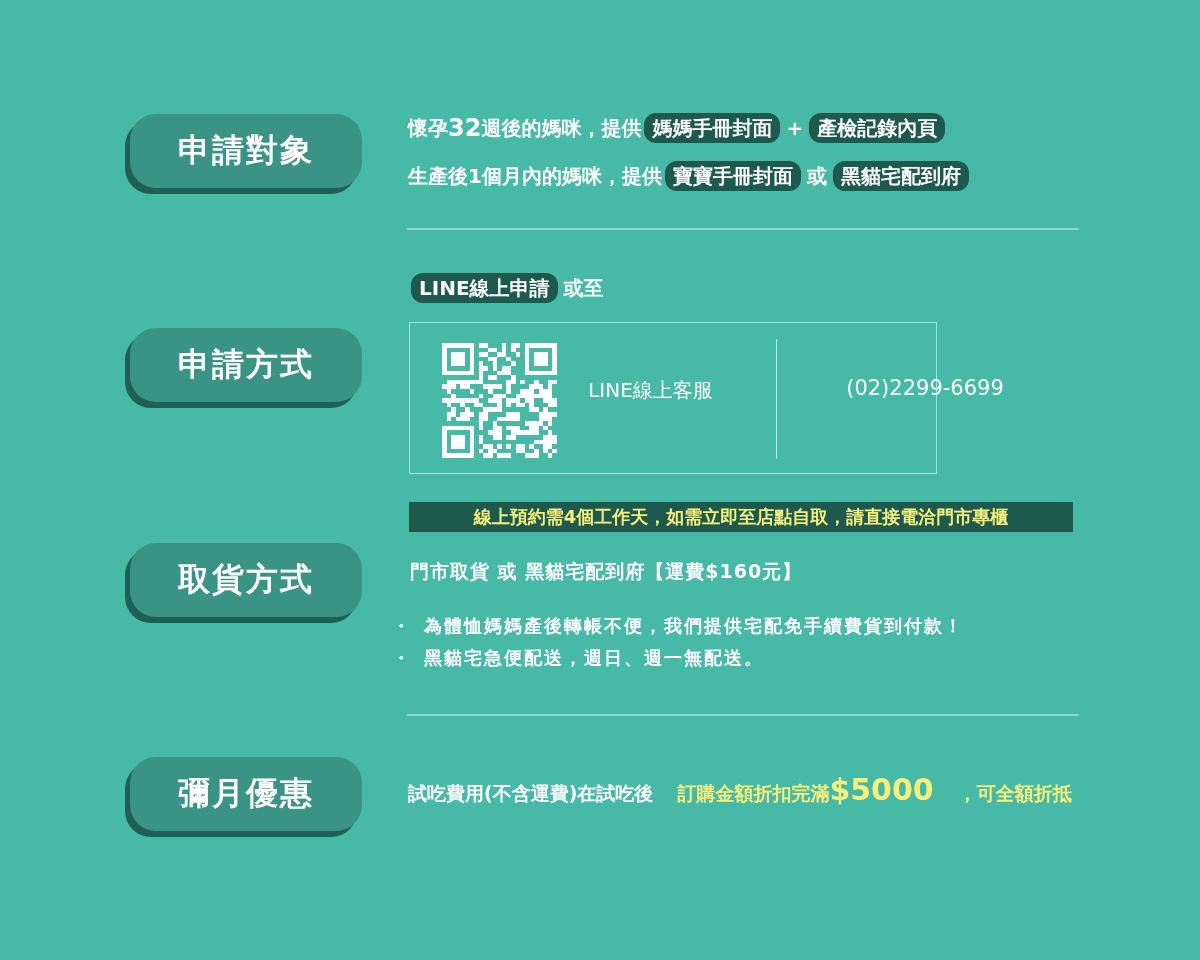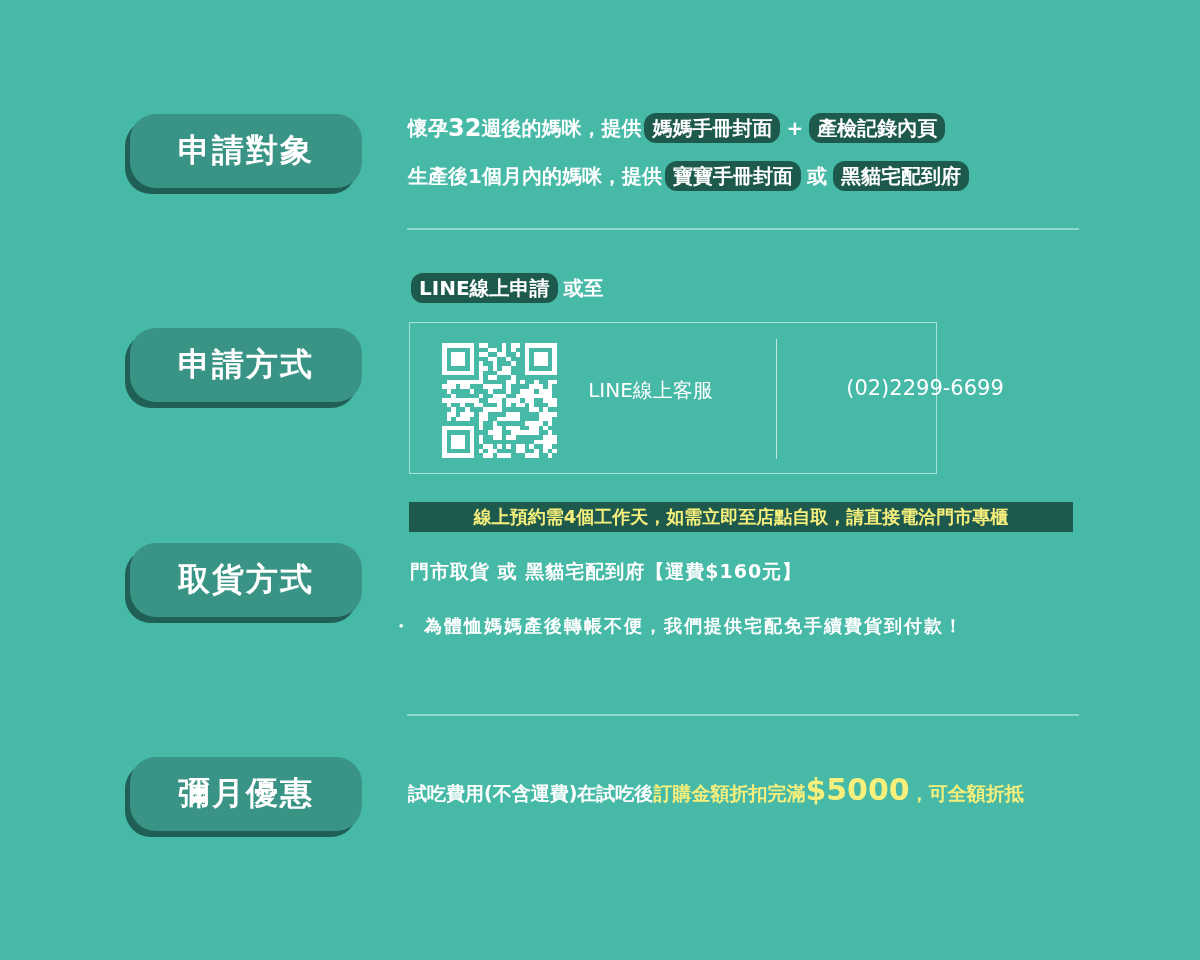--- a/index.html
+++ b/index.html
@@ -140,21 +140,21 @@
     .offer {
       position: absolute;
       left: 408px;
       top: 772px;
       display: flex;
       align-items: baseline;
       font-size: 19px;
       font-weight: bold;
       white-space: nowrap;
     }
-    .offer .hl { color: #f6ef7c; }
+    .offer .hl { color: #f6ef7c; margin-left: 24px; }
     .offer .amount { color: #f6ef7c; font-size: 30px; }
   </style>
 </head>
 <body>
 
 <div class="section-label" style="top:114px;">申請對象</div>
 
 <div class="row" style="top:113px;">
   <span>懷孕</span>
   <span class="big-num">32</span>
@@ -818,20 +818,21 @@
 </div>
 
 <div class="notice-bar">線上預約需4個工作天，如需立即至店點自取，請直接電洽門市專櫃</div>
 
 <div class="section-label" style="top:543px;">取貨方式</div>
 
 <div class="pickup-title">門市取貨 或 黑貓宅配到府【運費$160元】</div>
 
 <ul class="bullets">
   <li><span class="dot">・</span><span>為體恤媽媽產後轉帳不便，我們提供宅配免手續費貨到付款！</span></li>
+  <li><span class="dot">・</span><span>黑貓宅急便配送，週日、週一無配送。</span></li>
 </ul>
 
 <div class="divider" style="top:714px;"></div>
 
 <div class="section-label" style="top:757px;">彌月優惠</div>
 
 <div class="offer">
   <span>試吃費用(不含運費)在試吃後</span>
   <span class="hl">訂購金額折扣完滿</span>
   <span class="amount">$5000</span>

